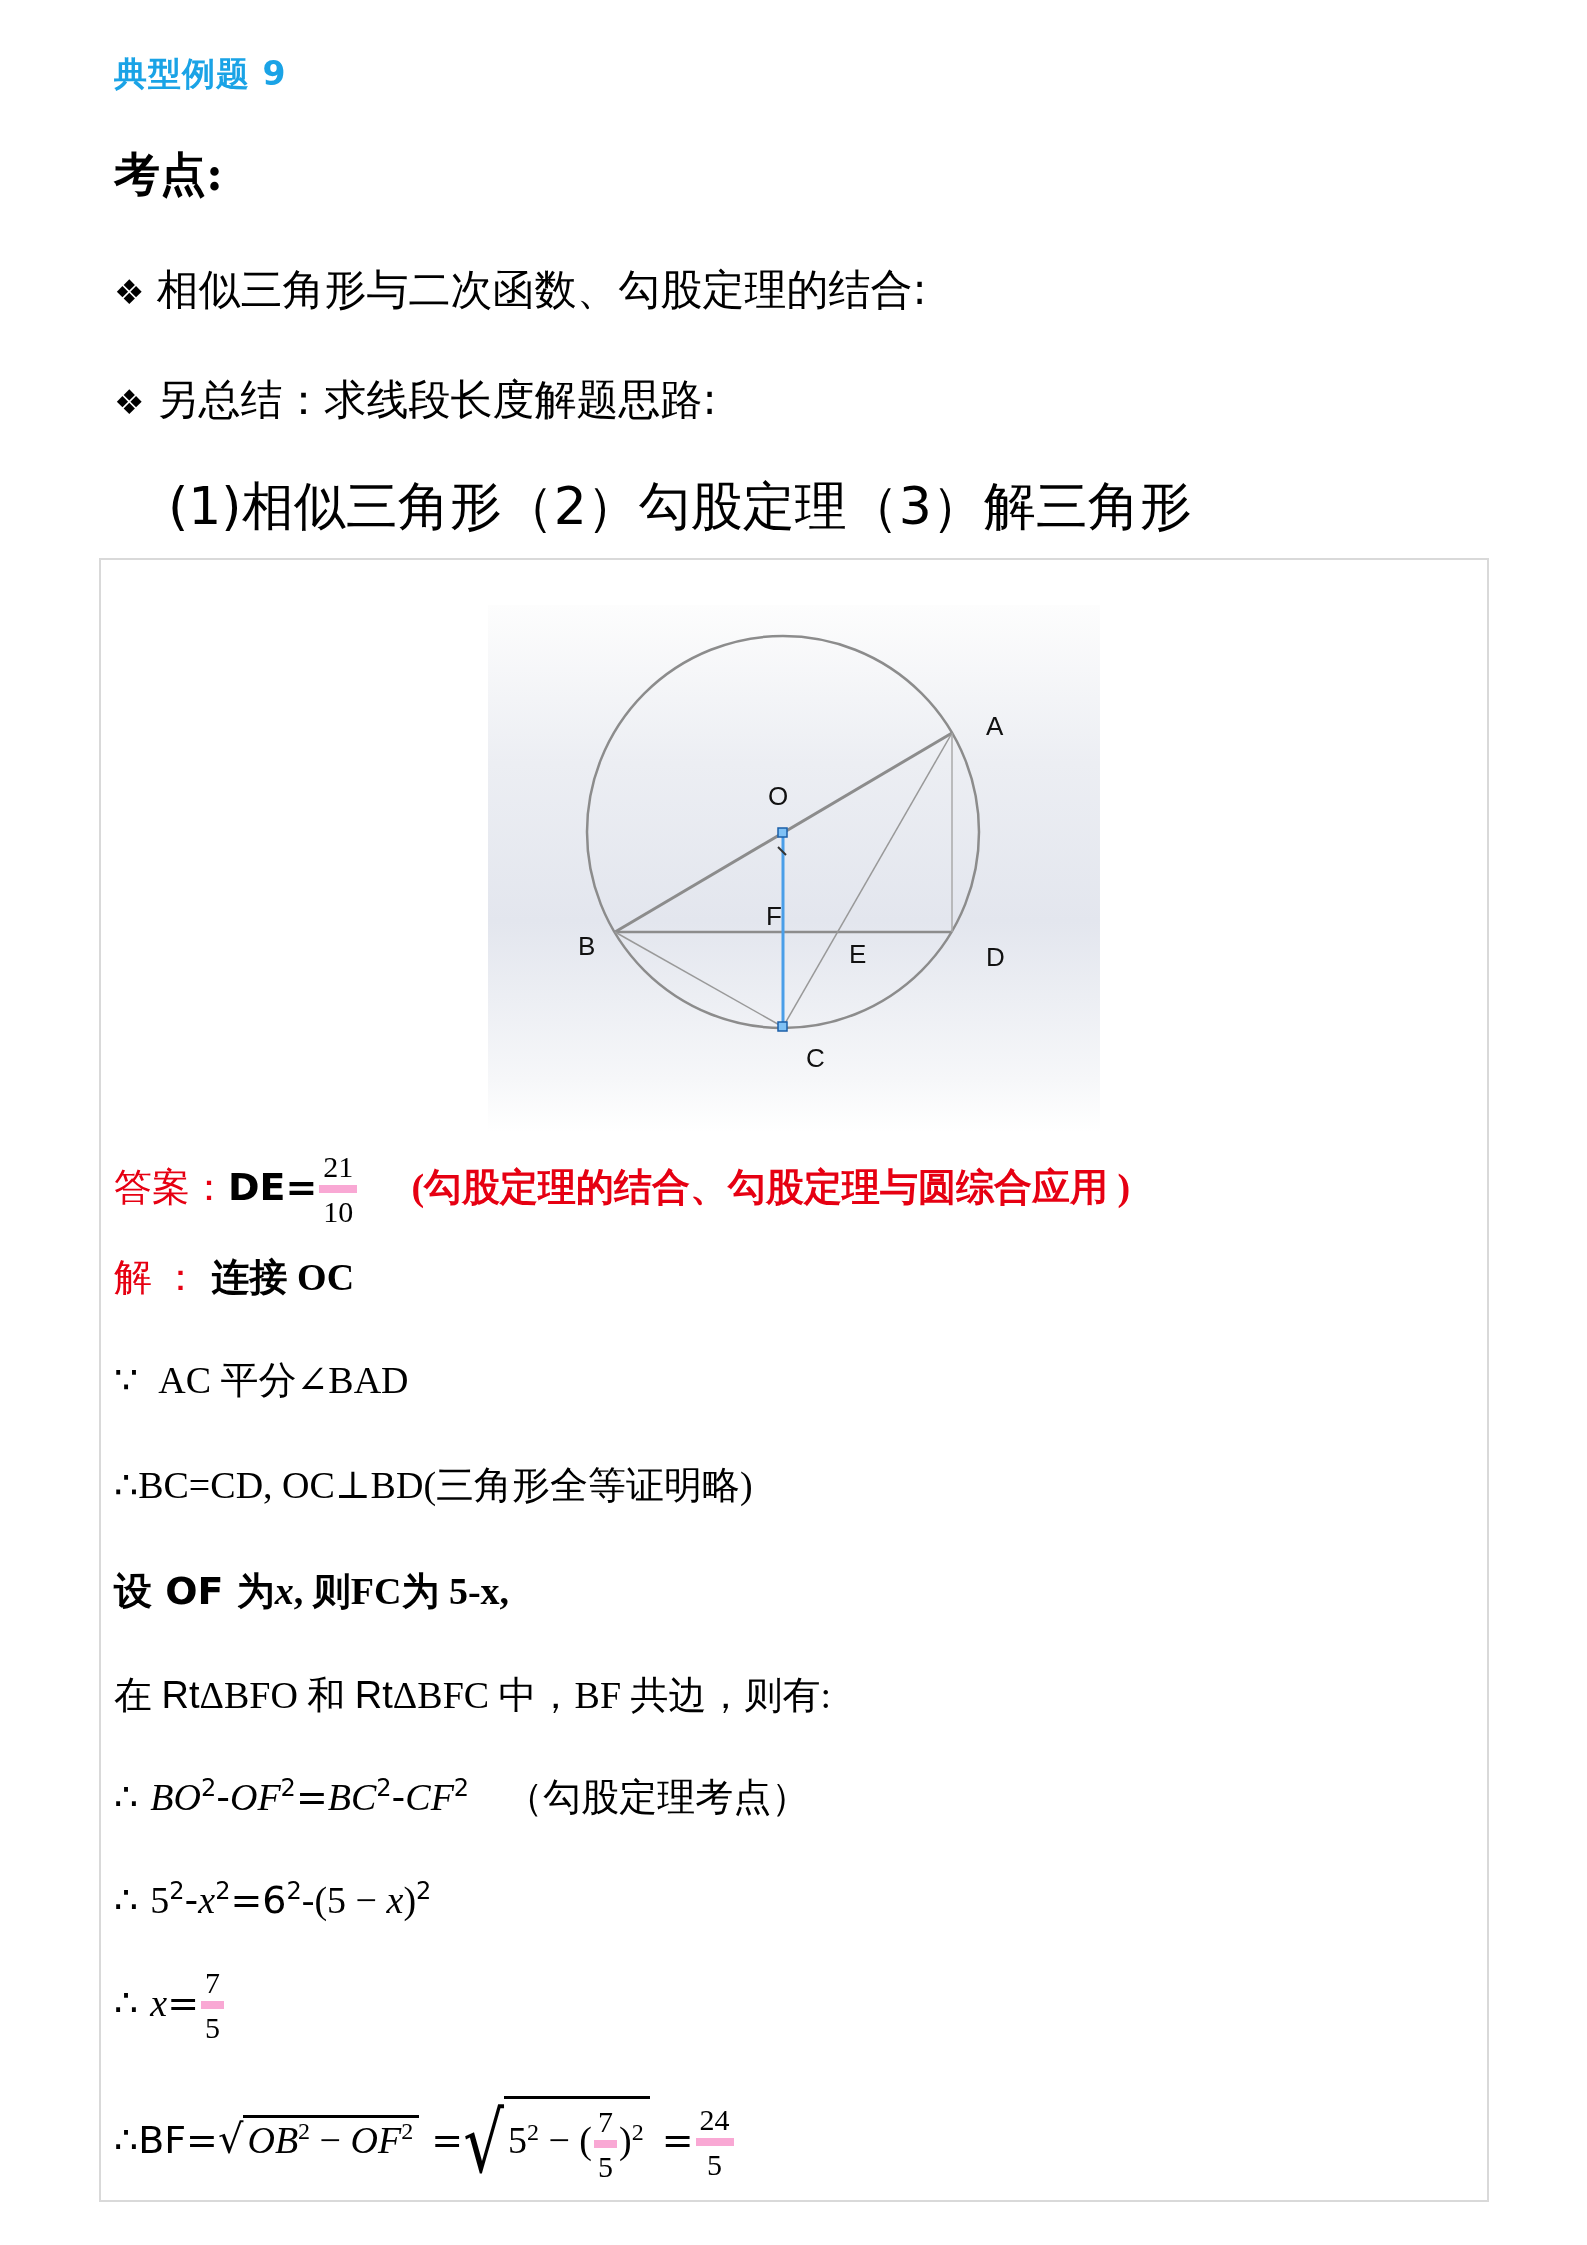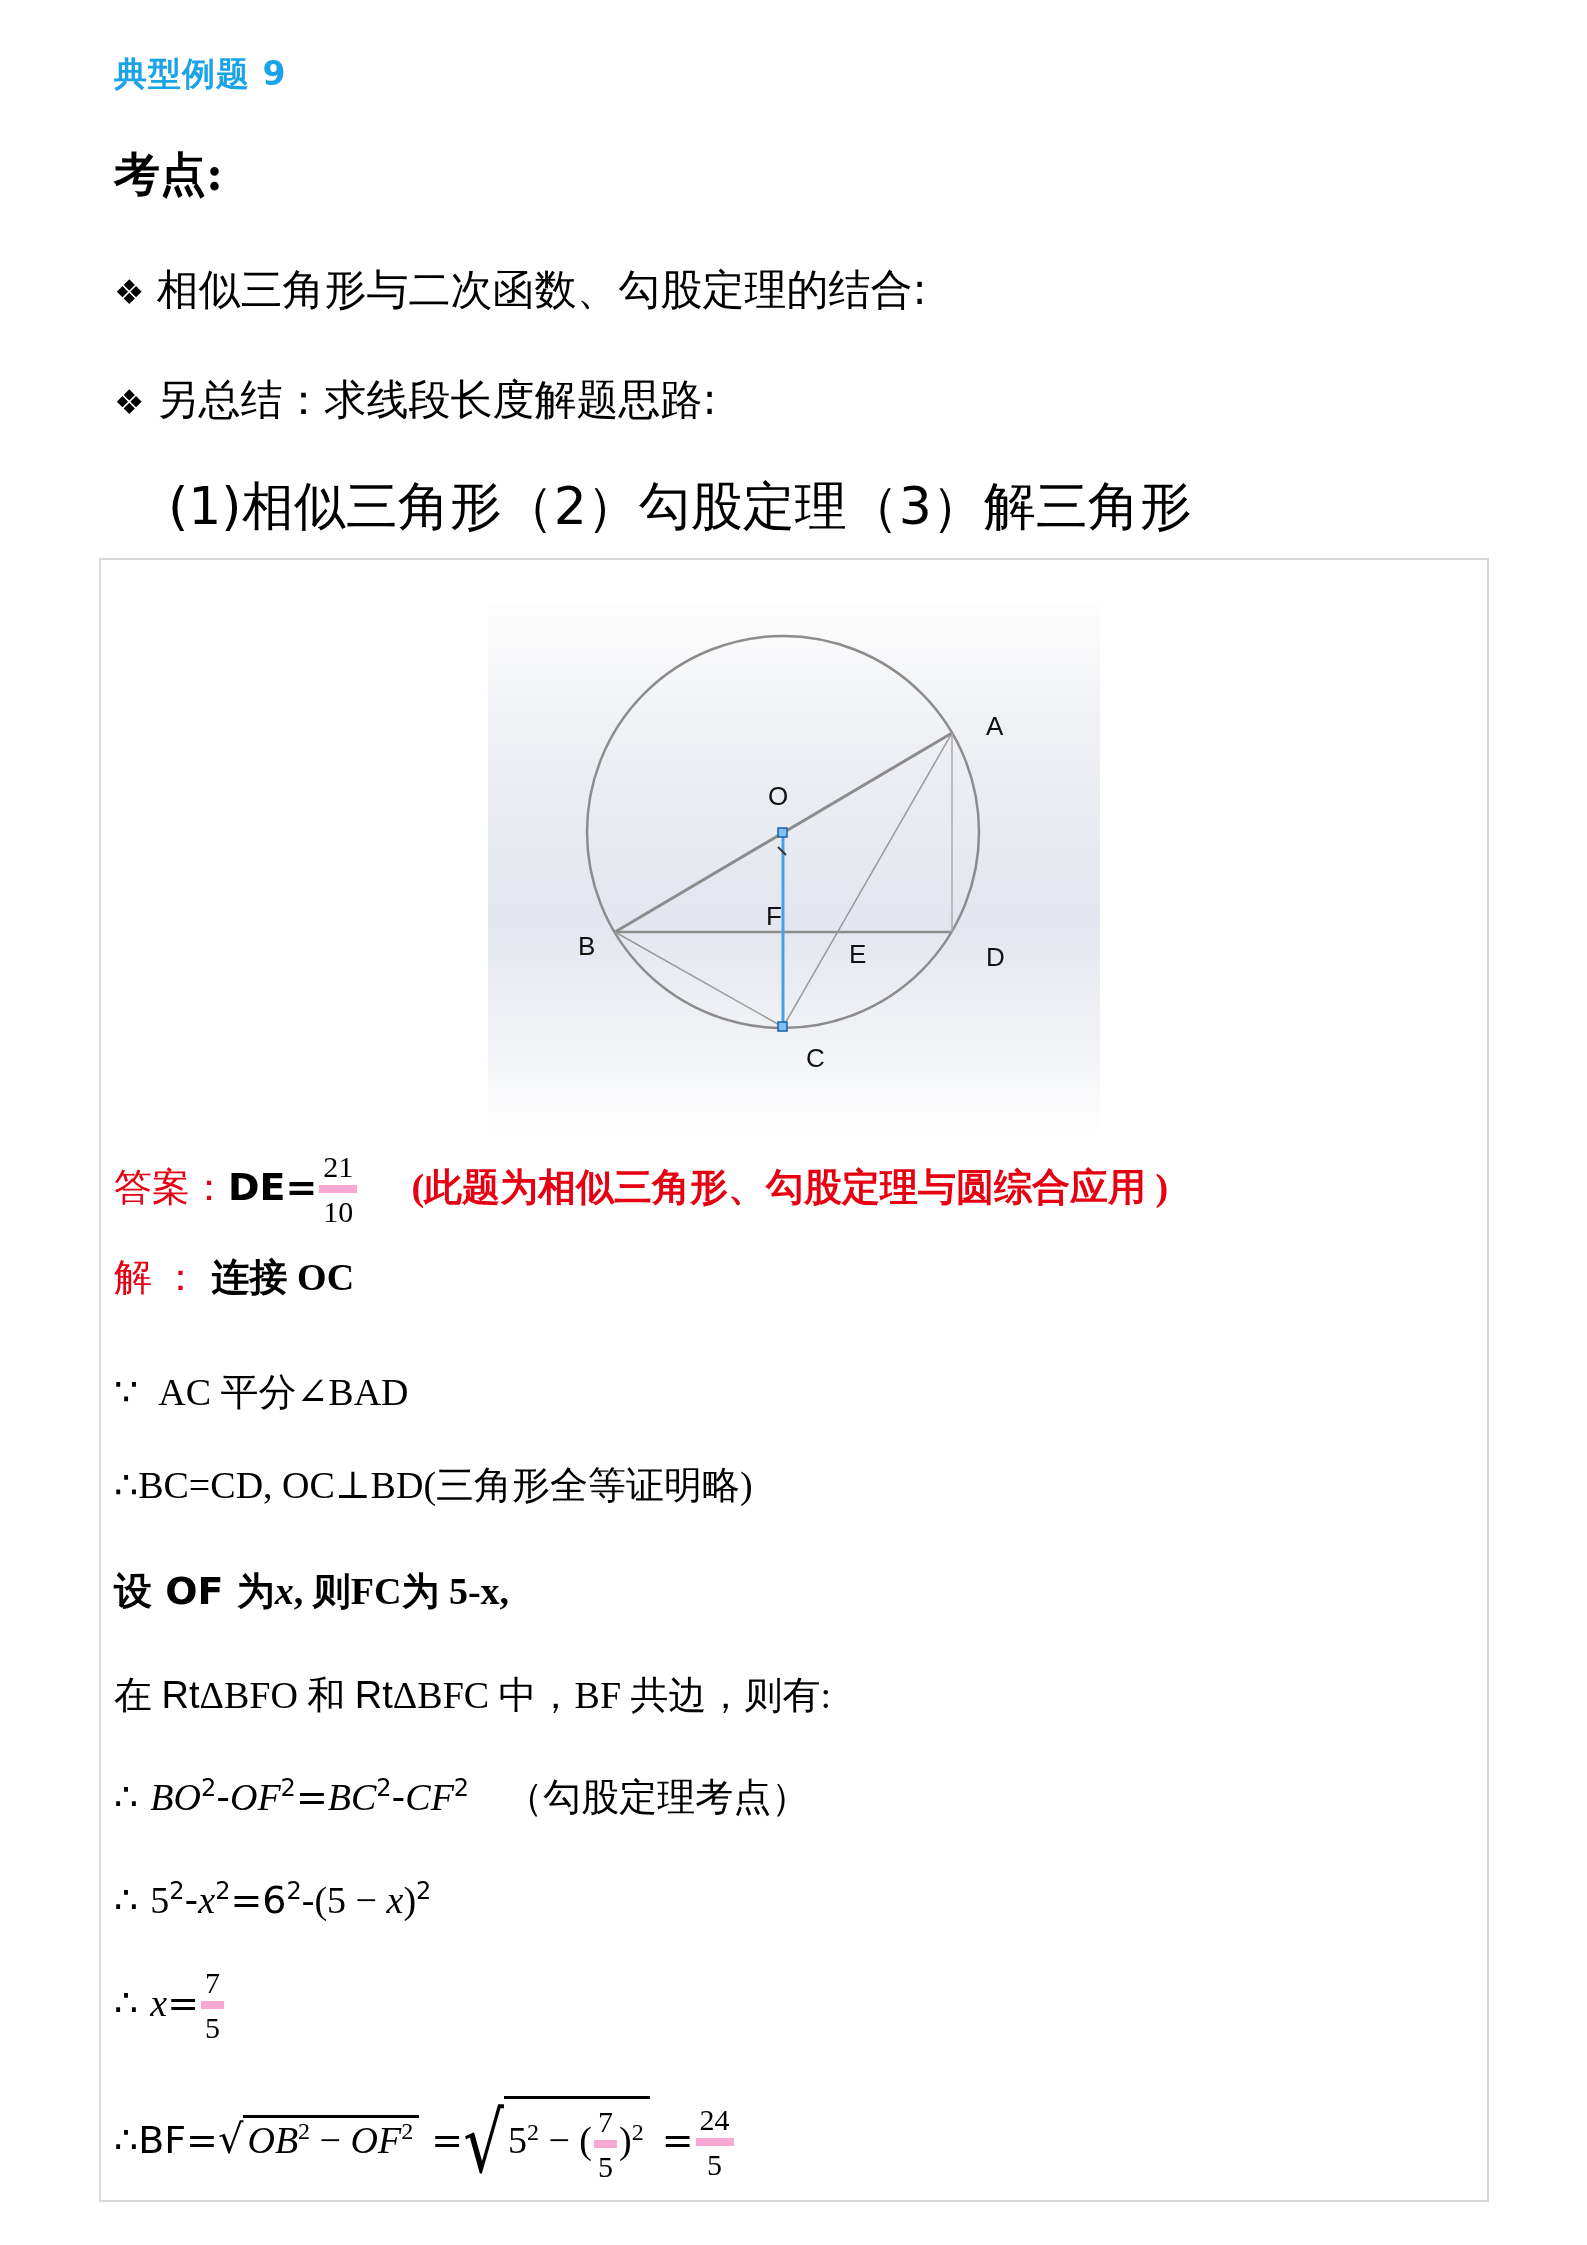--- a/index.html
+++ b/index.html
@@ -79,29 +79,29 @@
       <text x="90" y="350">B</text>
       <text x="361" y="358">E</text>
       <text x="498" y="361">D</text>
       <text x="318" y="462">C</text>
     </g>
   </svg>
 </div>
 
 <div class="abs line" style="top:1152px;">
   <span class="red serif">答案：</span><span class="bold">DE=</span><span class="frac"><span class="num">21</span><span class="den">10</span></span>
-  <span class="red bold serif" style="margin-left:40px;">(此题为相似三角形、勾股定理与圆综合应用 )</span>
+  <span class="red bold serif" style="margin-left:40px;">(勾股定理的结合、勾股定理与圆综合应用 )</span>
 </div>
 
 <div class="abs line" style="top:1252px;">
   <span class="red serif">解 ：</span>
   <span class="serif" style="font-weight:bold;">连接 OC</span>
 </div>
 
-<div class="abs line serif" style="top:1355px;margin-top:12px;">
+<div class="abs line serif" style="top:1355px;">
   <span style="margin-right:20px;">∵</span><span>AC 平分∠BAD</span>
 </div>
 
 <div class="abs line serif" style="top:1460px;">∴BC=CD, OC⊥BD(三角形全等证明略)</div>
 
 <div class="abs line" style="top:1566px; font-weight:bold;">
   <span>设 OF 为</span><span class="mathi">x</span><span class="serif">, 则FC为 5-x,</span>
 </div>
 
 <div class="abs line serif" style="top:1670px;">

